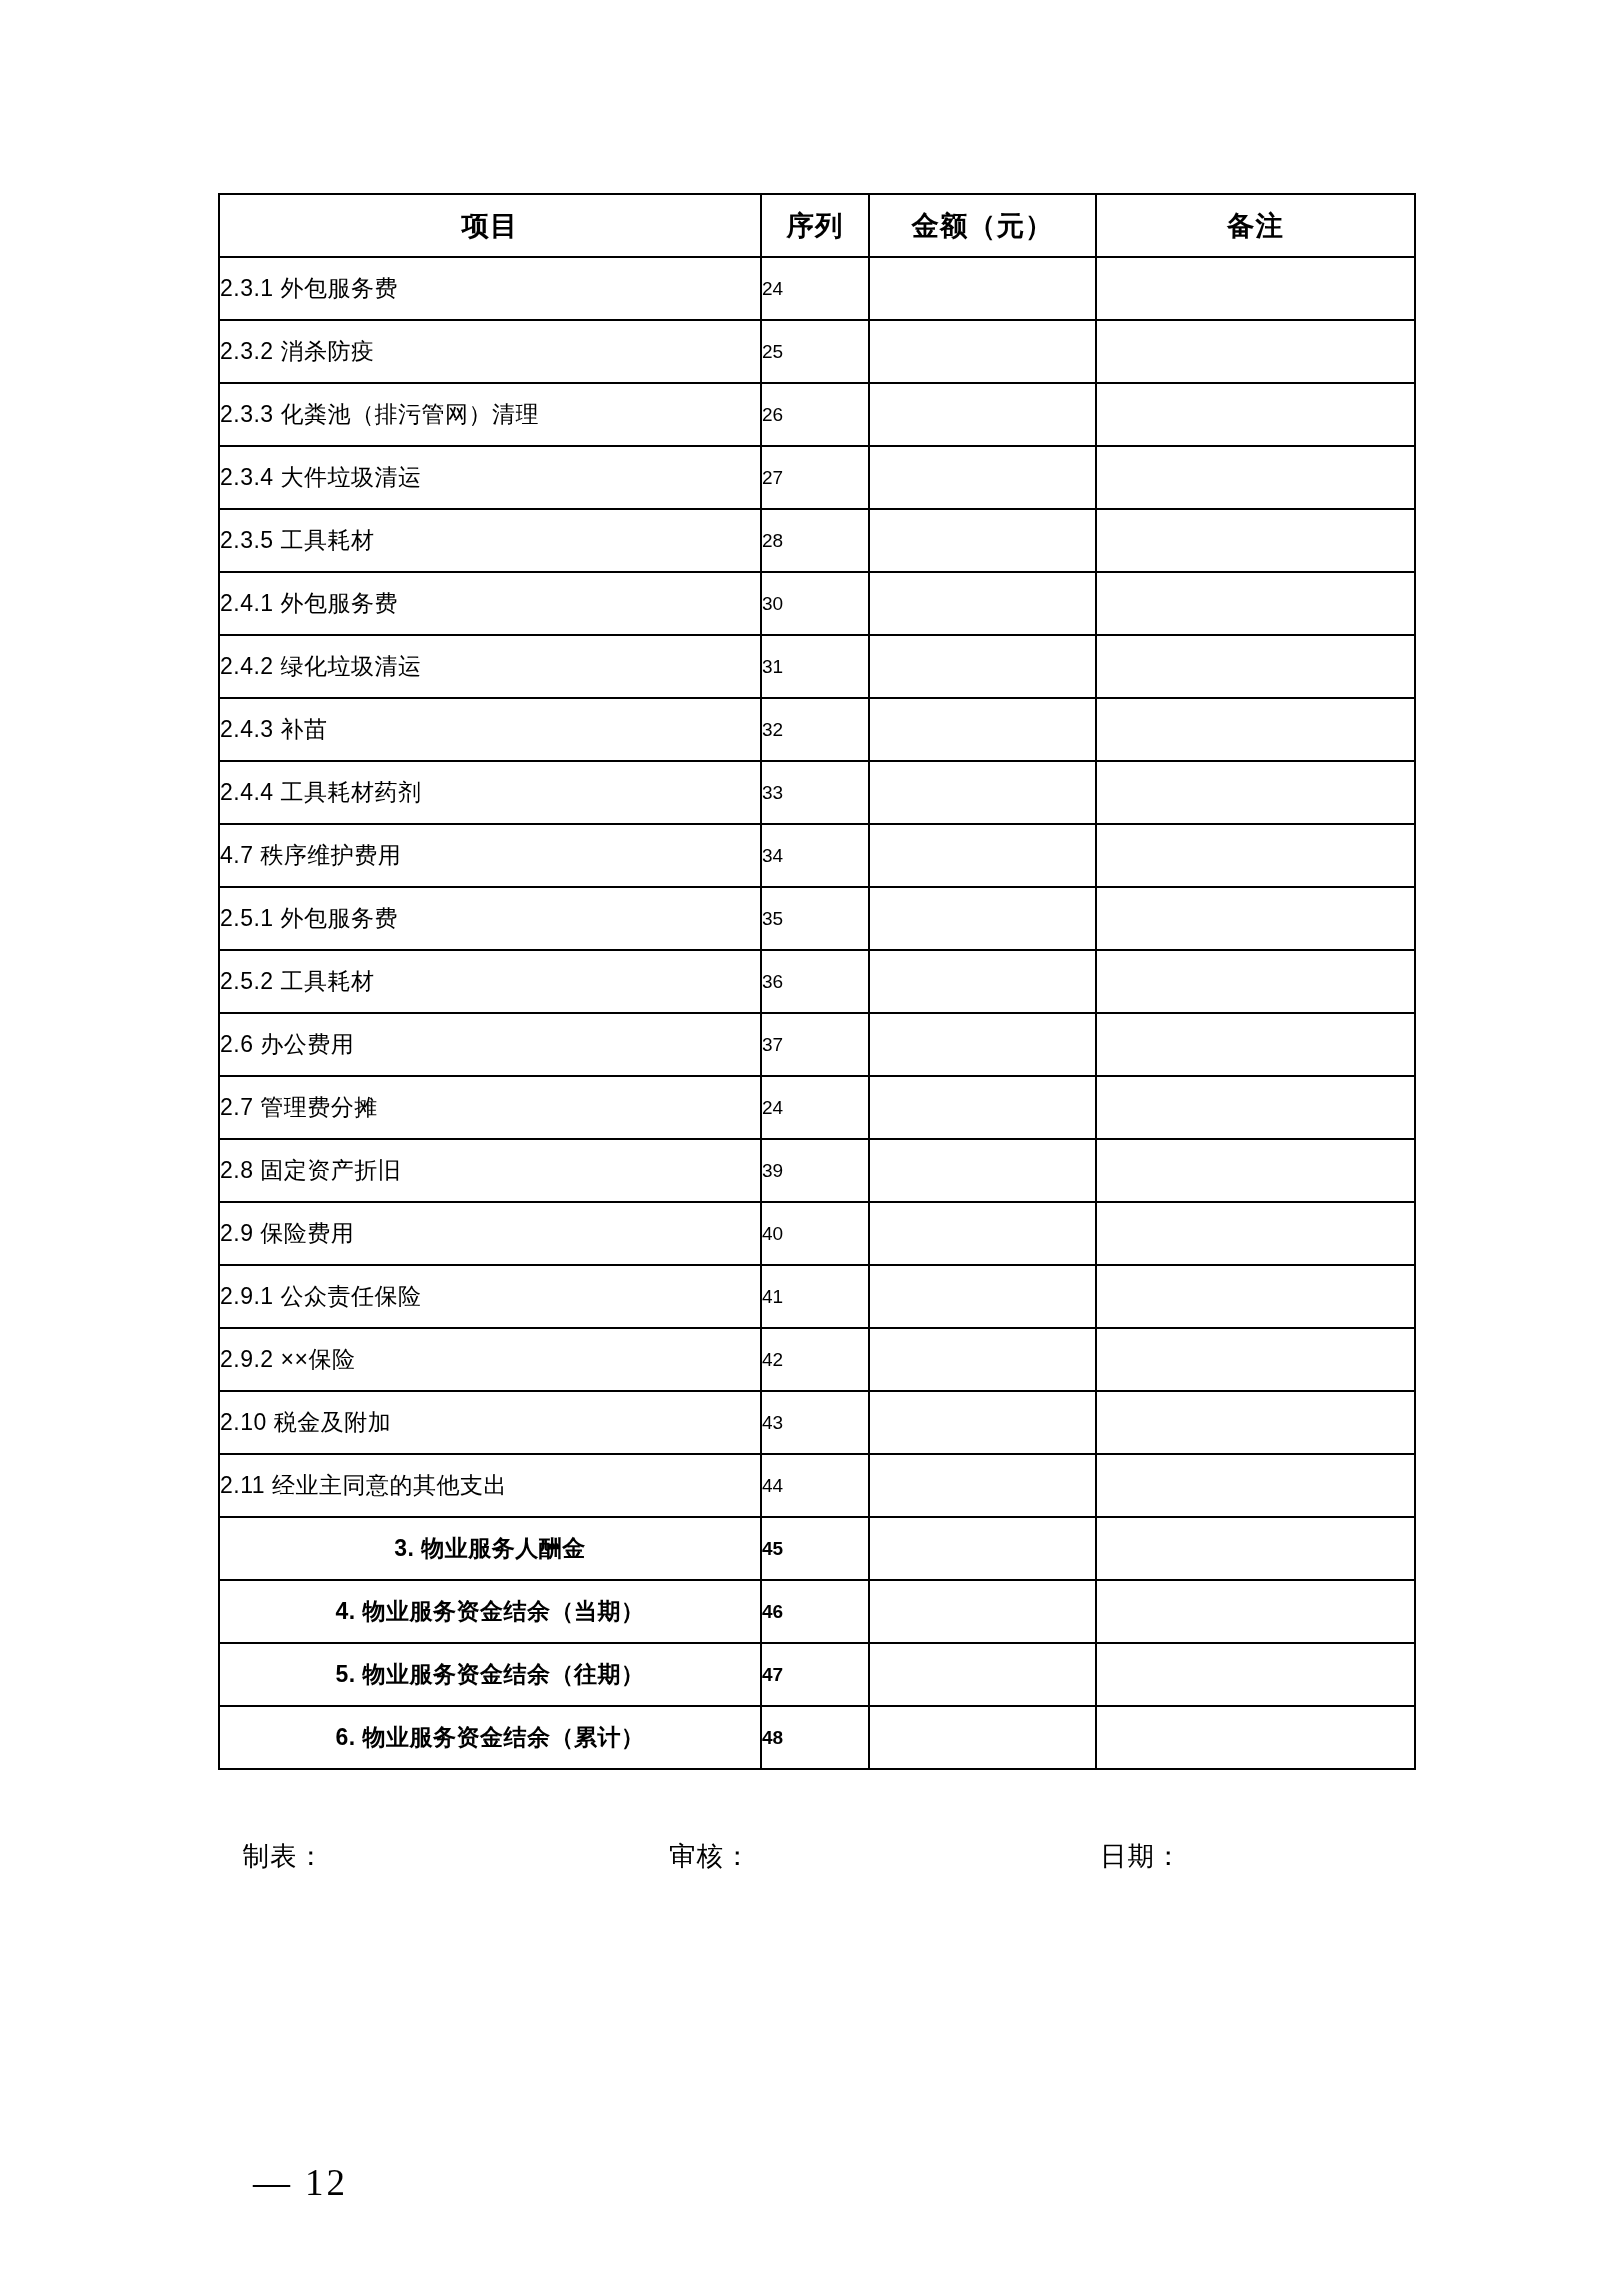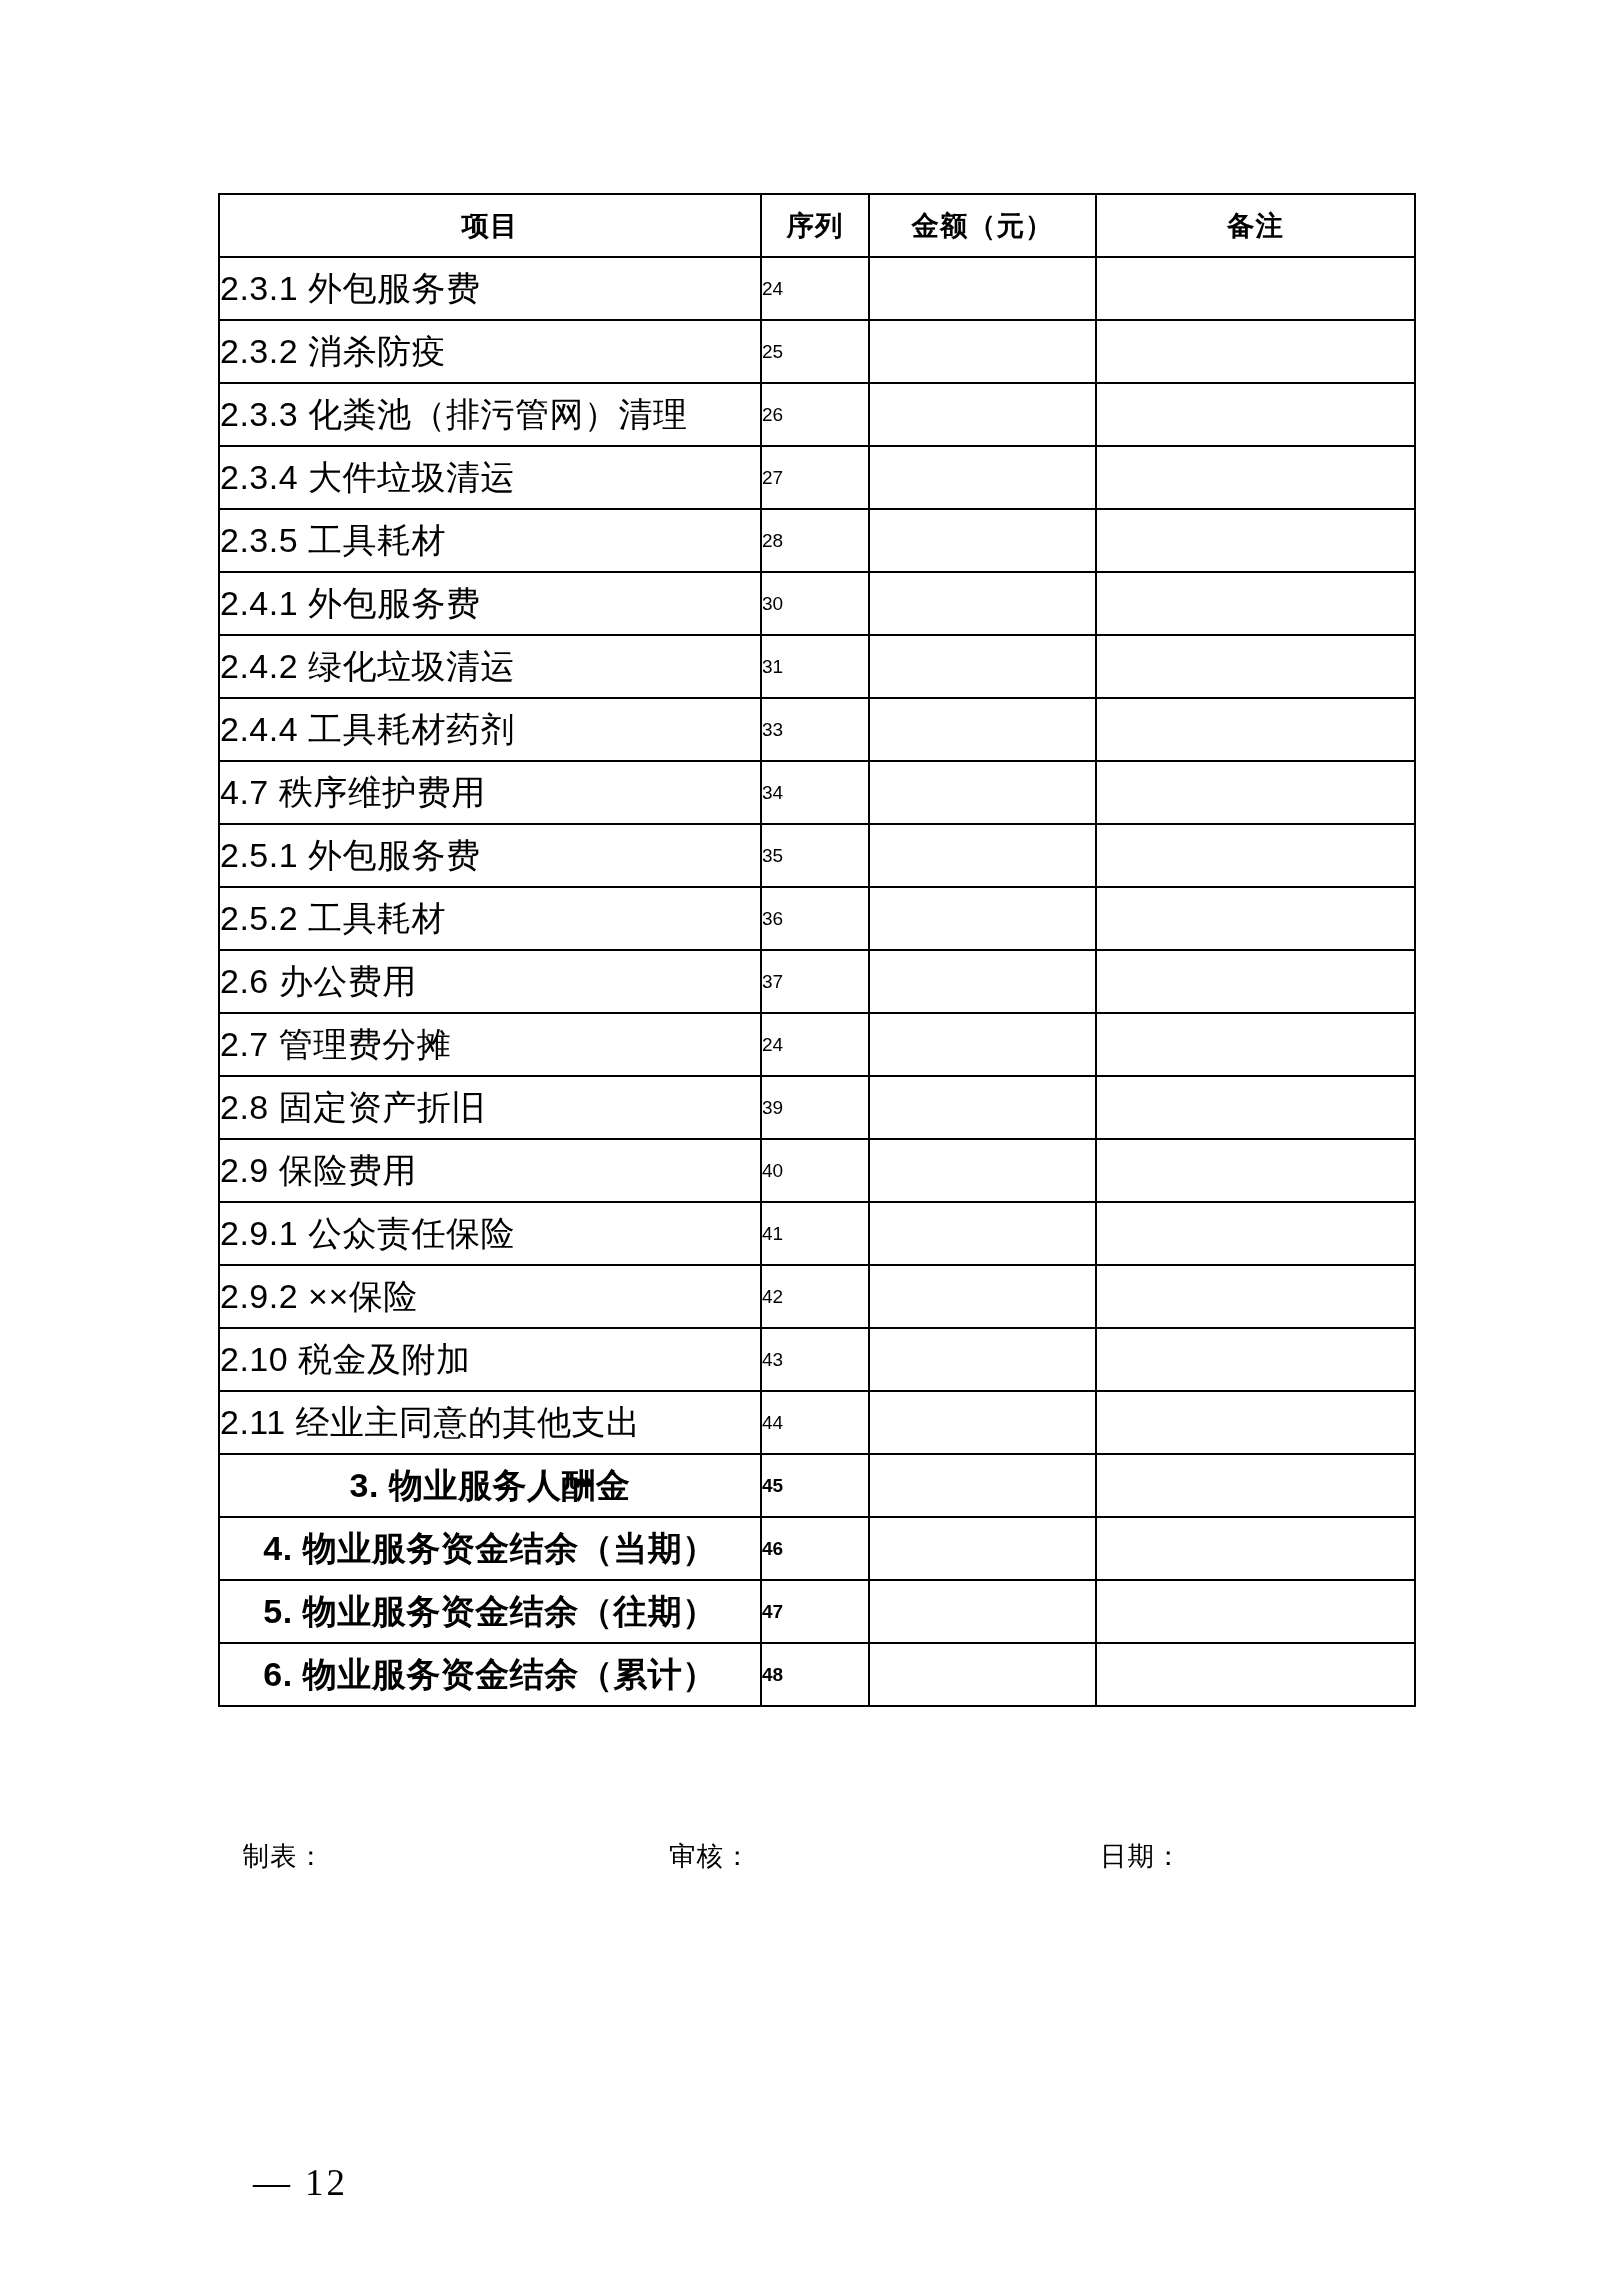--- a/index.html
+++ b/index.html
@@ -56,21 +56,21 @@
     height: 61px;
     text-align: center;
     font-weight: bold;
     font-size: 27.4px;
     letter-spacing: 1px;
   }
 
   
   .row-cell-item {
     height: 61px;
-    font-size: 34px;
+    font-size: 23px;
     text-align: left;
     white-space: nowrap;
     letter-spacing: 0.5px;
   }
   .row-cell-seq {
     height: 61px;
     text-align: left;
     font-size: 19px;
   }
   .row-cell-amount,
@@ -173,20 +173,26 @@
             <td class="row-cell-amount"></td>
             <td class="row-cell-remark"></td>
           </tr>
           <tr>
             <td class="row-cell-item lvl3">2.4.2 绿化垃圾清运</td>
             <td class="row-cell-seq">31</td>
             <td class="row-cell-amount"></td>
             <td class="row-cell-remark"></td>
           </tr>
           <tr>
+            <td class="row-cell-item lvl3">2.4.3 补苗</td>
+            <td class="row-cell-seq">32</td>
+            <td class="row-cell-amount"></td>
+            <td class="row-cell-remark"></td>
+          </tr>
+          <tr>
             <td class="row-cell-item lvl3">2.4.4 工具耗材药剂</td>
             <td class="row-cell-seq">33</td>
             <td class="row-cell-amount"></td>
             <td class="row-cell-remark"></td>
           </tr>
           <tr>
             <td class="row-cell-item lvl2">4.7 秩序维护费用</td>
             <td class="row-cell-seq">34</td>
             <td class="row-cell-amount"></td>
             <td class="row-cell-remark"></td>

